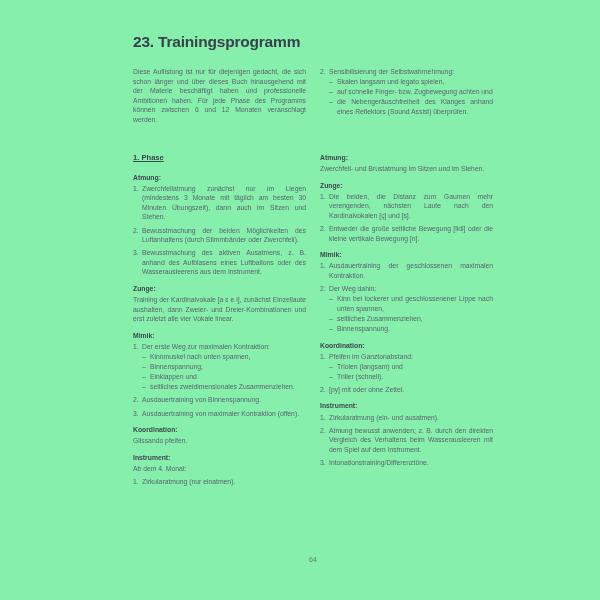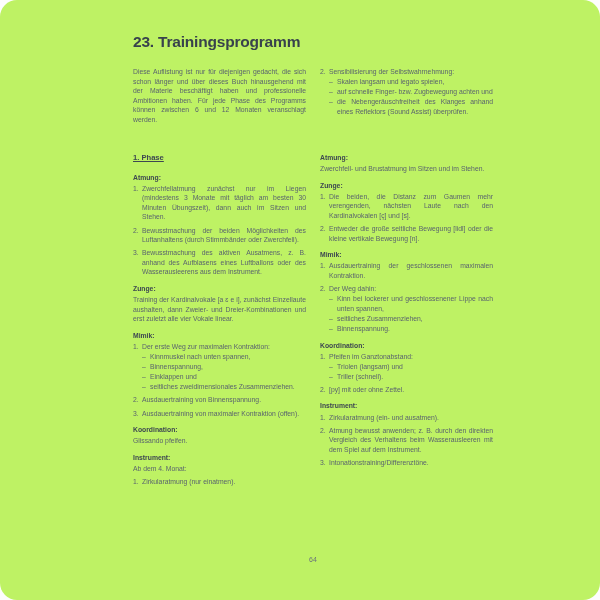--- a/index.html
+++ b/index.html
@@ -1,17 +1,17 @@
 <!DOCTYPE html>
 <html><head>
 <meta charset="utf-8">
 <style>
   html,body{margin:0;padding:0;background:#fdfdfd;}
-  .page{position:relative;width:600px;height:600px;background:#bef264;
-        font-family:"Liberation Sans",sans-serif;color:#5a646e;overflow:hidden;border-radius:17px;}
+  .page{position:relative;width:600px;height:600px;background:#86efac;
+        font-family:"Liberation Sans",sans-serif;color:#5a646e;overflow:hidden;}
   .title{position:absolute;left:133px;top:33px;font-size:15.5px;font-weight:700;
          color:#38424c;letter-spacing:-0.2px;}
   .col{position:absolute;width:173px;font-size:6.8px;line-height:9.6px;text-align:justify;}
   #intro-left{left:133px;top:67px;}
   #intro-right{left:320px;top:67px;}
   #phase1{left:133px;top:153px;}
   #phase2{left:320px;top:153px;}
   .block{margin-top:3.5px;}
   .col > .block:first-child{margin-top:0;}
   .b-phase{font-size:7.6px;font-weight:700;color:#3d4751;text-align:left;margin-bottom:10px;text-decoration:underline;}

